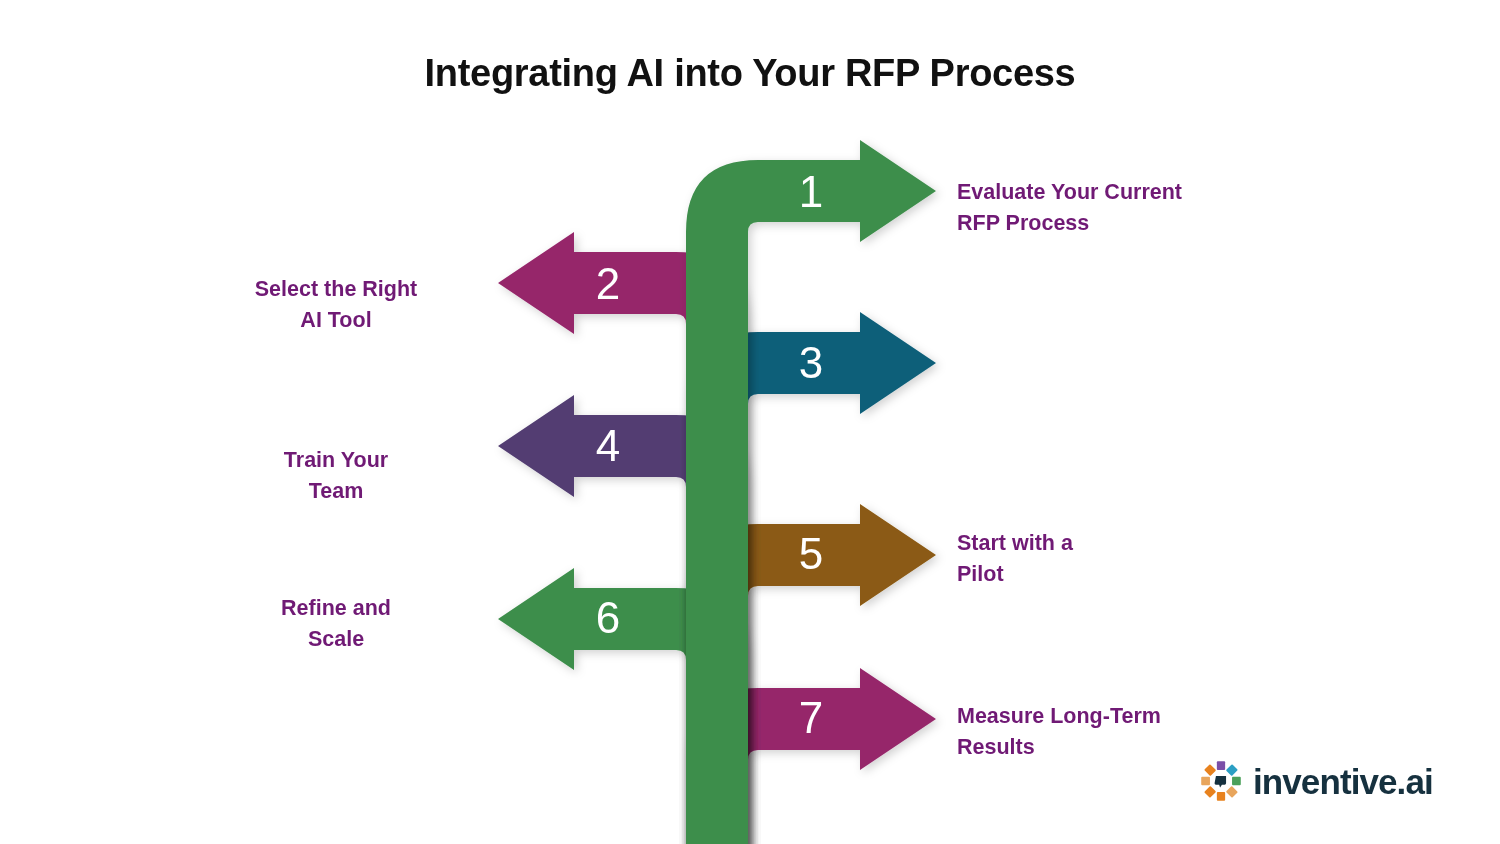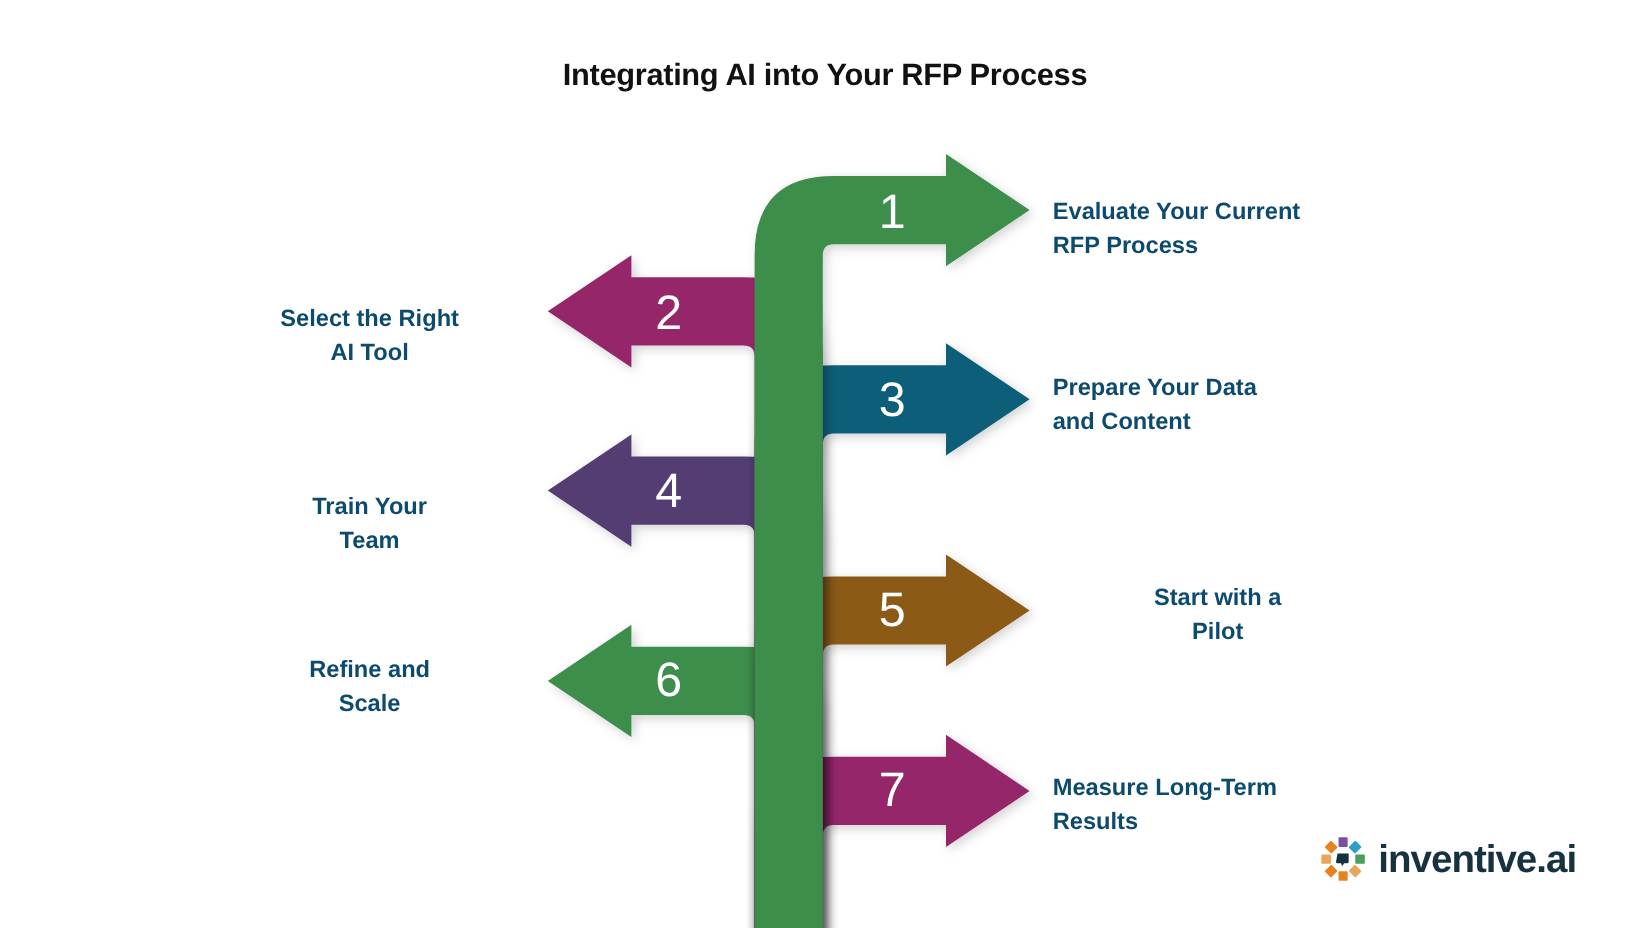--- a/index.html
+++ b/index.html
@@ -21,21 +21,21 @@
     height: 844px;
   }
 
   
   #title {
     position: absolute;
     left: 0;
     top: 52px;
     width: 1500px;
     text-align: center;
-    font-size: 28px;
+    font-size: 38px;
     font-weight: bold;
     color: #111111;
     letter-spacing: -0.3px;
   }
 
   
   #diagram {
     position: absolute;
     left: 0;
     top: 0;
@@ -53,21 +53,21 @@
     font-size: 44px;
     font-weight: 400;
     fill: #ffffff;
   }
 
   
   .step-label {
     position: absolute;
     font-size: 21.5px;
     font-weight: bold;
-    color: #0c4a6e;
+    color: #701a75;
     line-height: 1.42;
     white-space: pre-line;
   }
   .step-label.right-side { text-align: left; }
   .step-label.left-side  { text-align: center; }
 
   
   #logo {
     position: absolute;
     left: 1198px;
@@ -204,25 +204,24 @@
                  L 748 890 Z" fill="#3E8E4C" filter="url(#softShadow)"></path>
         <text x="811" y="207" text-anchor="middle" class="step-number">1</text>
       </g>
     </svg>
   </div>
 
   <div class="step-label right-side" style="left:957px; top:177px; width:300px;">Evaluate Your Current<br>RFP Process</div>
 
   <div class="step-label left-side" style="left:200px; top:274px; width:272px;">Select the Right<br>AI Tool</div>
 
-  <div class="step-label right-side" style="left:957px; top:337px; width:300px;">Prepare Your Data<br>and Content</div>
 
   <div class="step-label left-side" style="left:200px; top:421px; width:272px;margin-top:24px;">Train Your<br>Team</div>
 
-  <div class="step-label right-side" style="left:957px; top:528px; width:300px;text-align:center;">Start with a<br>Pilot</div>
+  <div class="step-label right-side" style="left:957px; top:528px; width:300px;">Start with a<br>Pilot</div>
 
   <div class="step-label left-side" style="left:200px; top:593px; width:272px;">Refine and<br>Scale</div>
 
   <div class="step-label right-side" style="left:957px; top:688px; width:300px;margin-top:13px;">Measure Long-Term<br>Results</div>
 
   <div id="logo">
     <svg id="logo-mark" viewBox="0 0 100 100" xmlns="http://www.w3.org/2000/svg">
       <g transform="translate(50,50)">
         <g transform="rotate(0)">
             <rect x="24" y="-9" width="19" height="18" rx="2" fill="#4AA05A"></rect>

